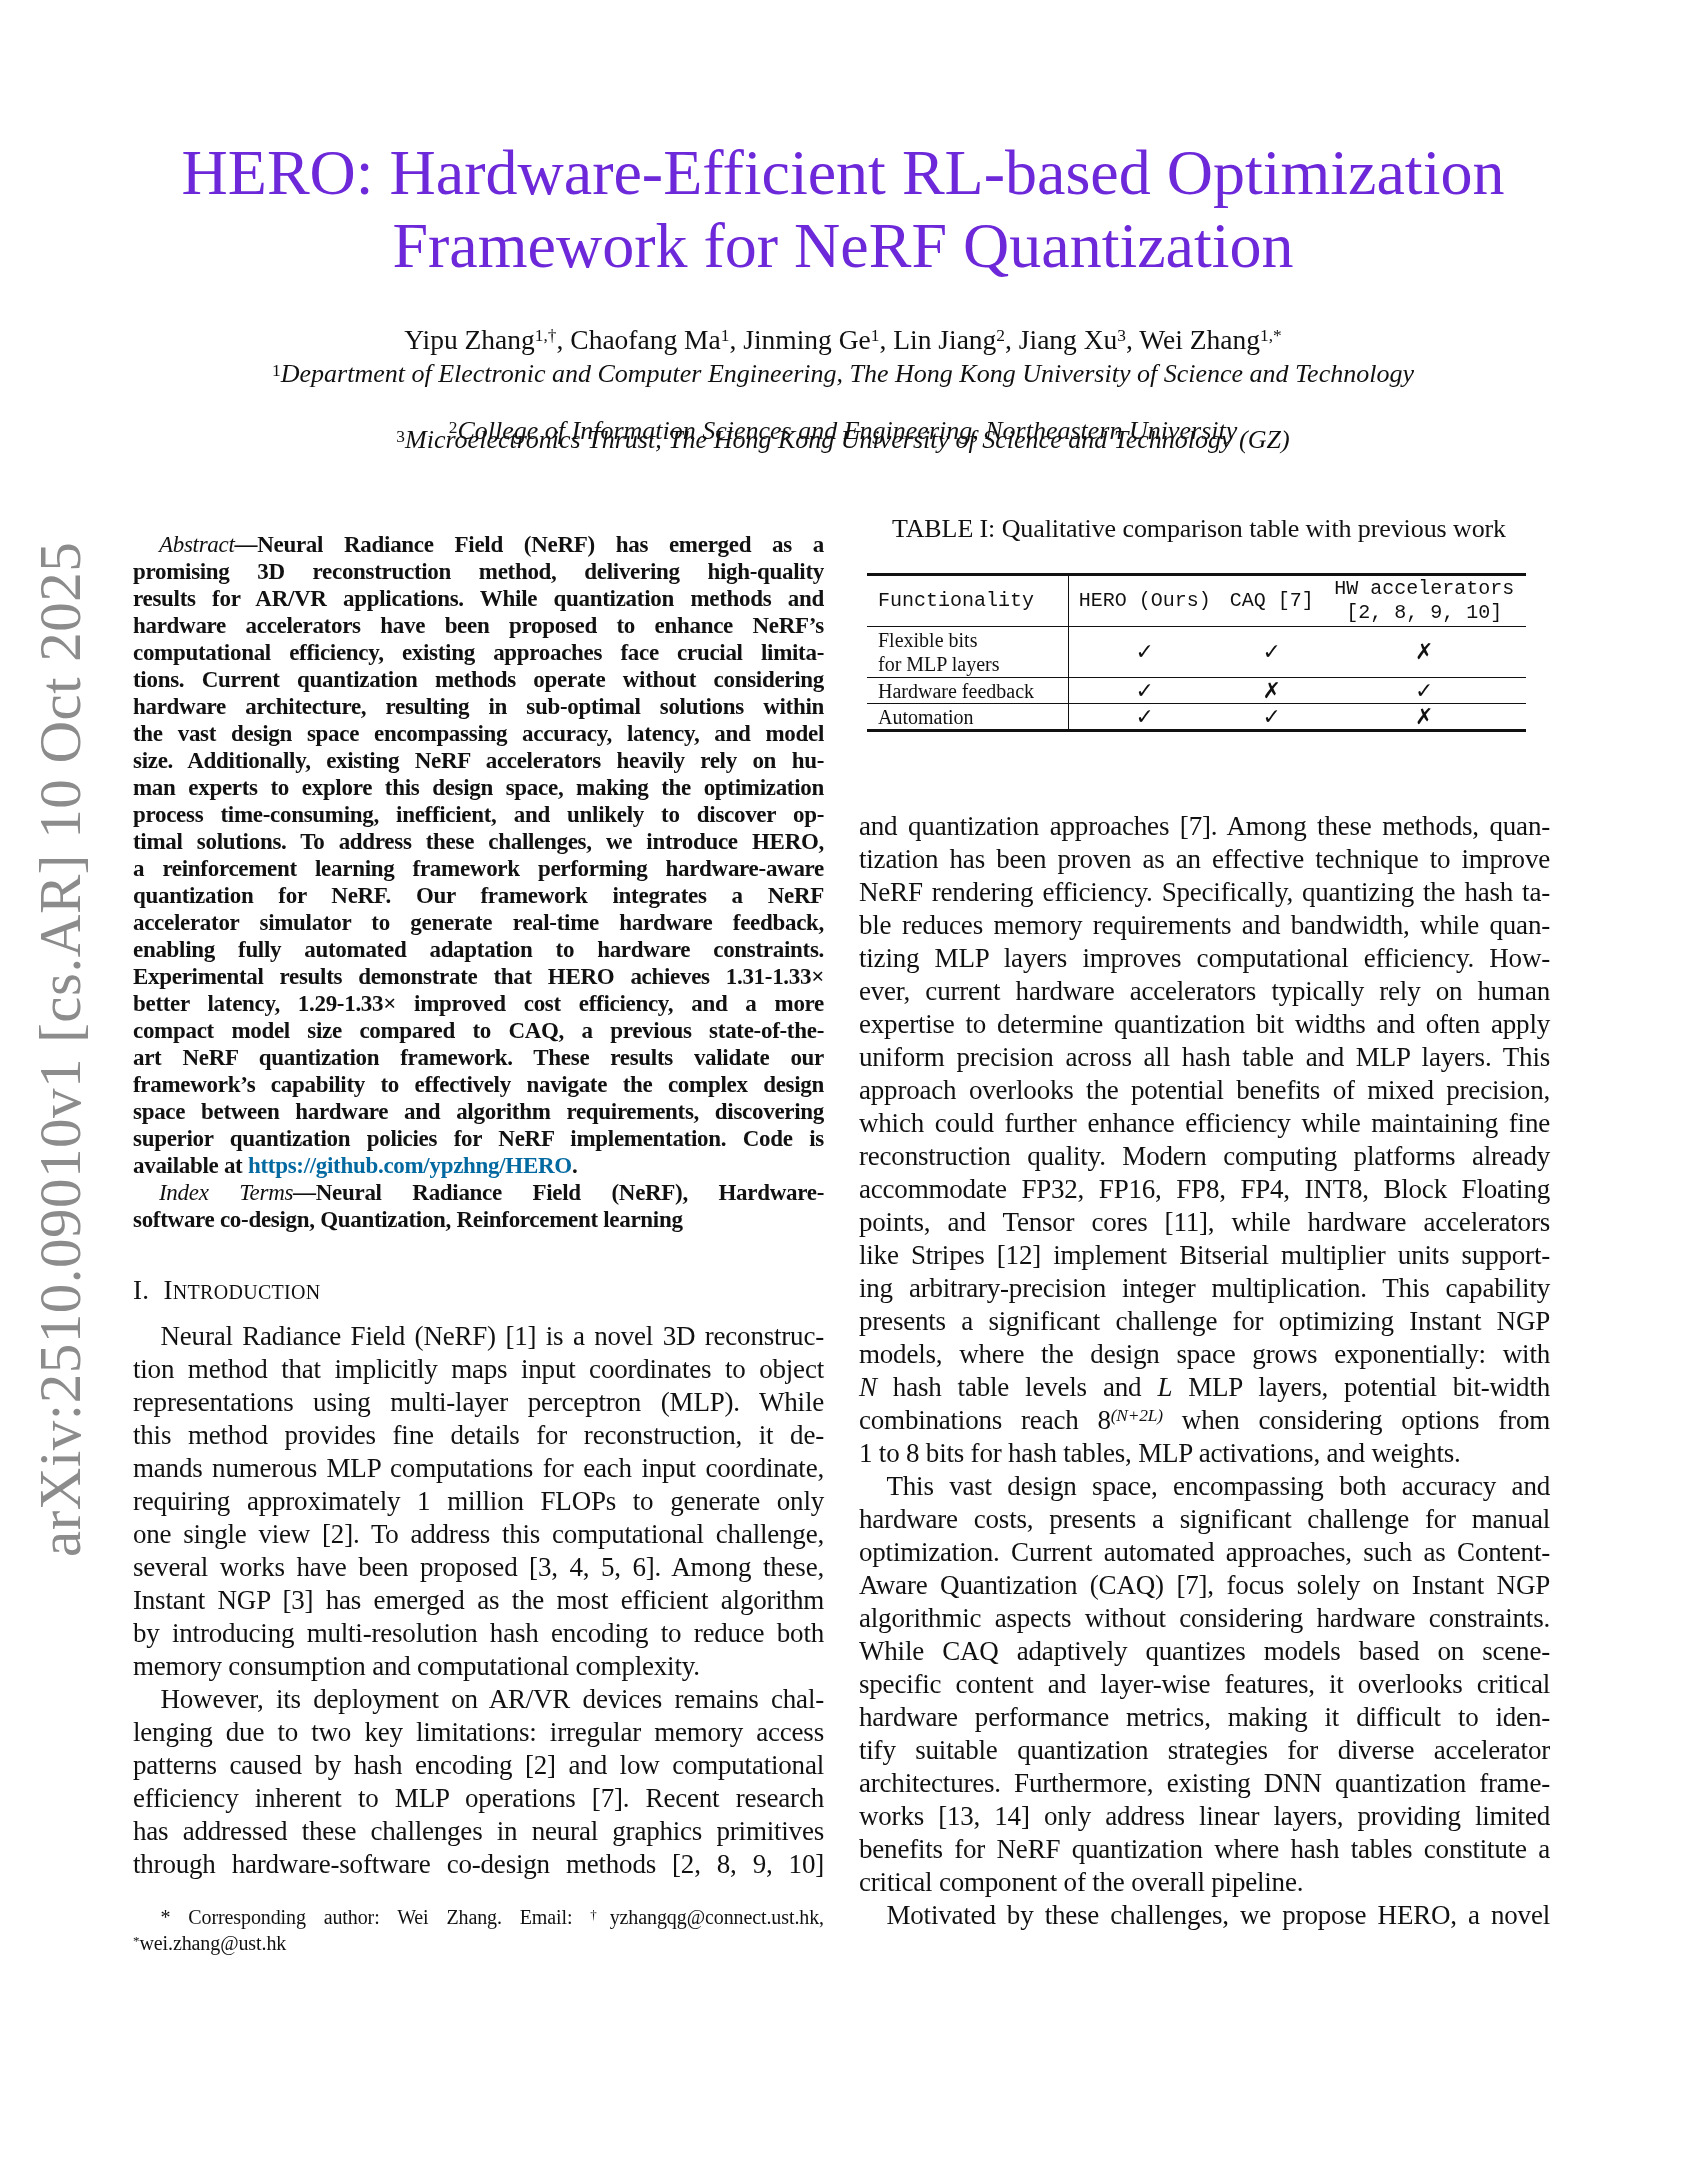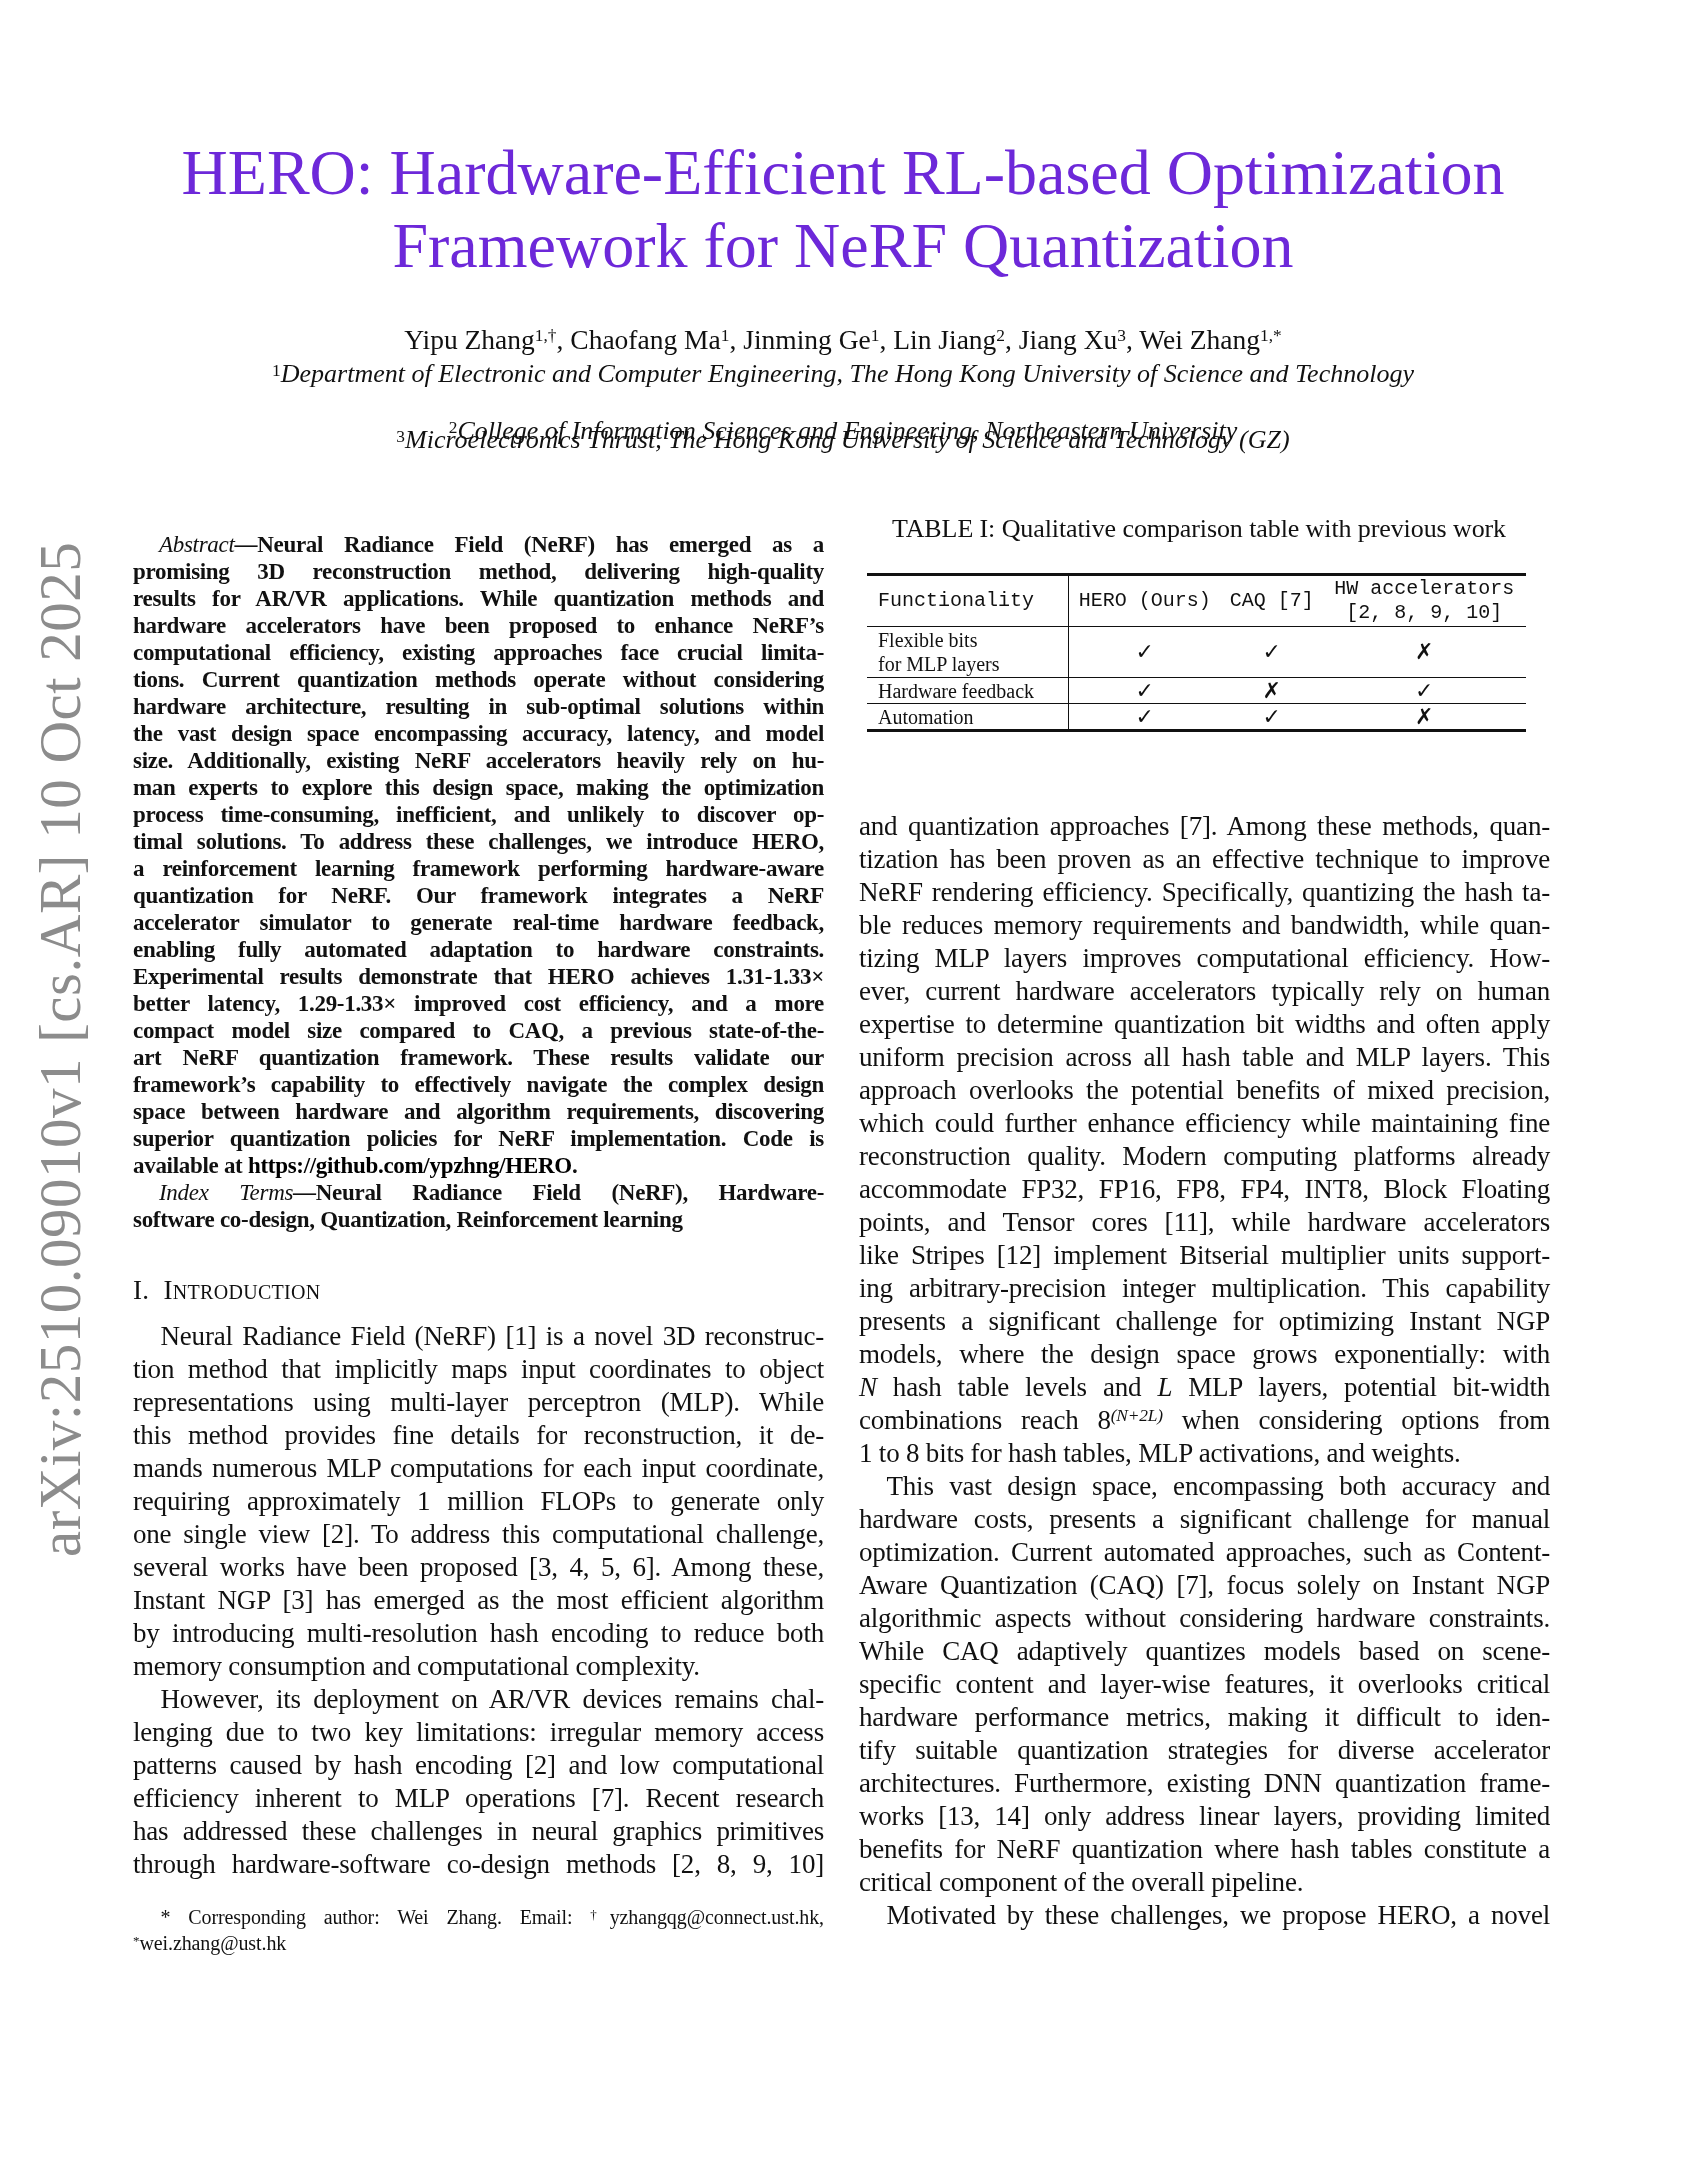--- a/index.html
+++ b/index.html
@@ -10,21 +10,21 @@
   .affil { left:0; width:1686px; text-align:center; font-size:26px; font-style:italic; line-height:34px; }
   .affil sup, .authors sup { font-size:17.4px; font-style:normal; vertical-align:top; position:relative; top:-3.7px; }
   .sidestamp { left:26px; top:1557px; transform-origin:0 0; transform:rotate(-90deg); font-size:59px; color:#8c8c8c; white-space:nowrap; letter-spacing:0.5px; width:973px; }
   .col-left { left:133px; width:691px; }
   .col-right { left:859px; width:691px; }
   .line { display:block; white-space:nowrap; text-align:justify; text-align-last:justify; height:auto; }
   .line.last { text-align-last:left; }
   .abstract .line { font-weight:bold; font-size:23px; line-height:27px; letter-spacing:-0.3px; }
   .abstract .line.indent { padding-left:26px; }
   .abstract em { font-weight:normal; font-style:italic; }
-  .link { color:#000000; }
+  .link { color:#0369a1; }
   .body .line { font-size:27px; line-height:33px; letter-spacing:-0.2px; }
   .body .line.indent { padding-left:27.5px; }
   .section-title { font-size:27px; text-align:left; letter-spacing:0.3px; }
   .section-title .sc { font-size:20px; }
   .footnote .line { font-size:20px; line-height:26px; letter-spacing:-0.1px; }
   .footnote .line.indent { padding-left:27.5px; }
   .footnote sup { font-size:13px; vertical-align:top; position:relative; top:-1.8px; }
   .caption { left:859px; width:680px; font-size:26px; top:514px; white-space:nowrap; text-align:center; letter-spacing:-0.1px; }
   table.cmp { position:absolute; left:867px; top:573px; width:659px; border-collapse:collapse; font-size:20px; line-height:24px; }
   table.cmp thead tr { border-top:3.7px solid #111;font-family:Liberation Mono, monospace; }

